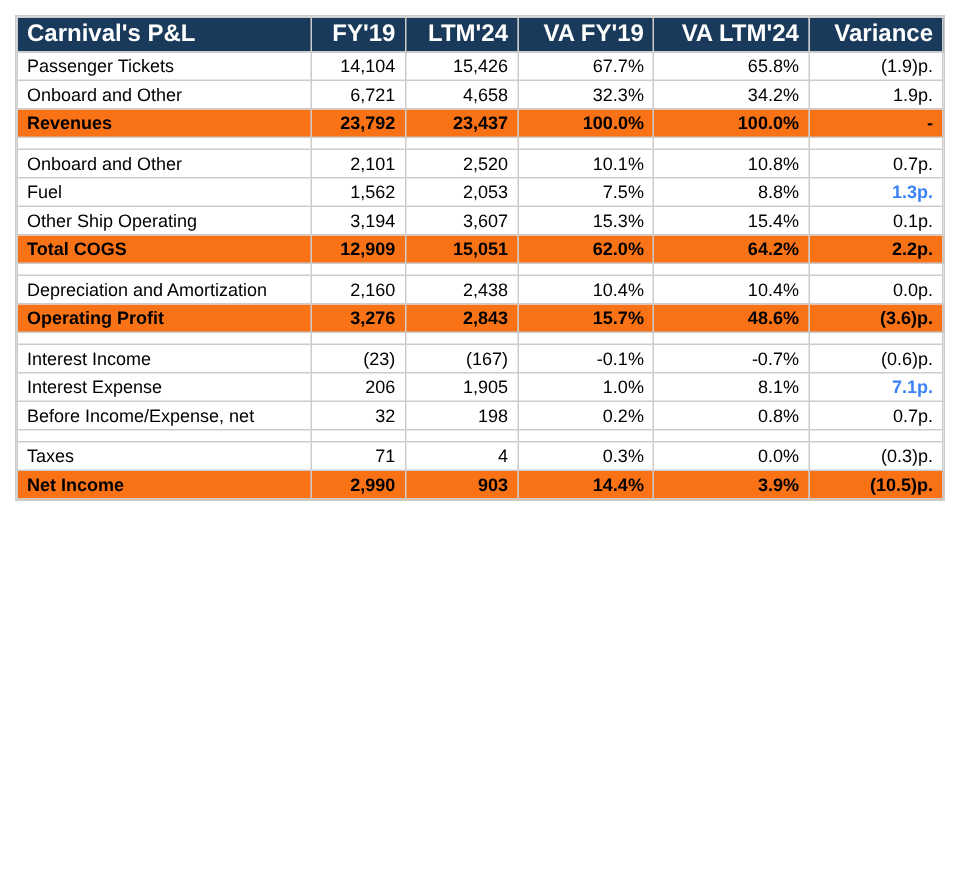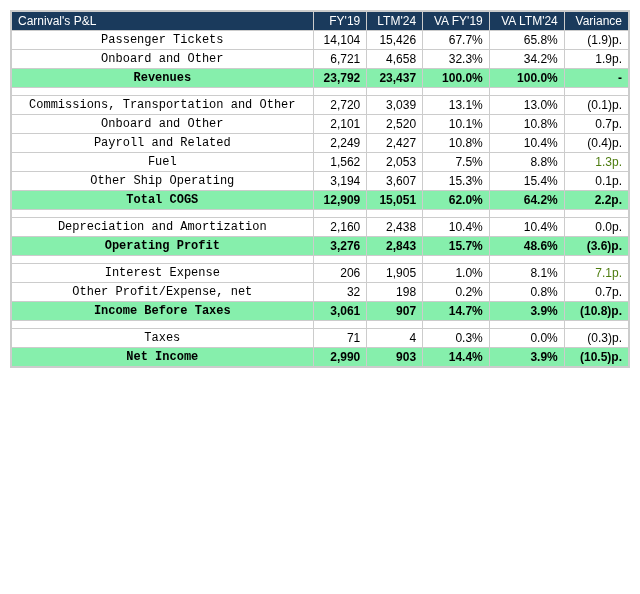--- a/index.html
+++ b/index.html
@@ -29,35 +29,34 @@
     th:first-child, td:first-child {
       text-align: left;
       white-space: normal;
       min-width: 150px;
     }
     thead tr {
       background-color: #1a3a5c;
       color: #fff;
     }
     thead th {
-      font-weight: normal;
-      font-size: 12px;
+      font-weight: bold;
+      font-size: 16px;
     }
     tr.data-row td {
       background-color: #fff;
     }
     tr.bold-row td {
       font-weight: bold;
-      background-color: #86efac;
-    }
-    .red { color: #4d7c0f; font-weight: normal; }
+      background-color: #f97316;
+    }
+    .red { color: #3b82f6; font-weight: bold; }
     .bold-text { font-weight: bold; }
     td.label-cell {
-      text-align: center;
-      font-family: Liberation Mono, monospace;
+      text-align: left;
     }
     tr.spacer td {
       padding: 1px 6px;
       border-left: 1px solid #ccc;
       border-right: 1px solid #ccc;
       border-top: none;
       border-bottom: none;
       background: #fff;
     }
   </style>
@@ -103,44 +102,28 @@
         </tr>
         <tr class="spacer">
           <td style="height: 4px; font-size: 4px;">&nbsp;</td>
           <td style="height: 4px; font-size: 4px;">&nbsp;</td>
           <td style="height: 4px; font-size: 4px;">&nbsp;</td>
           <td style="height: 4px; font-size: 4px;">&nbsp;</td>
           <td style="height: 4px; font-size: 4px;">&nbsp;</td>
           <td style="height: 4px; font-size: 4px;">&nbsp;</td>
         </tr>
         <tr class="data-row">
-          <td class="label-cell">Commissions, Transportation and Other</td>
-          <td>2,720</td>
-          <td>3,039</td>
-          <td>13.1%</td>
-          <td>13.0%</td>
-          <td>(0.1)p.</td>
-        </tr>
-        <tr class="data-row">
           <td class="label-cell">Onboard and Other</td>
           <td>2,101</td>
           <td>2,520</td>
           <td>10.1%</td>
           <td>10.8%</td>
           <td>0.7p.</td>
         </tr>
         <tr class="data-row">
-          <td class="label-cell">Payroll and Related</td>
-          <td>2,249</td>
-          <td>2,427</td>
-          <td>10.8%</td>
-          <td>10.4%</td>
-          <td>(0.4)p.</td>
-        </tr>
-        <tr class="data-row">
           <td class="label-cell">Fuel</td>
           <td>1,562</td>
           <td>2,053</td>
           <td>7.5%</td>
           <td>8.8%</td>
           <td class="red">1.3p.</td>
         </tr>
         <tr class="data-row">
           <td class="label-cell">Other Ship Operating</td>
           <td>3,194</td>
@@ -183,42 +166,42 @@
         </tr>
         <tr class="spacer">
           <td style="height: 4px; font-size: 4px;">&nbsp;</td>
           <td style="height: 4px; font-size: 4px;">&nbsp;</td>
           <td style="height: 4px; font-size: 4px;">&nbsp;</td>
           <td style="height: 4px; font-size: 4px;">&nbsp;</td>
           <td style="height: 4px; font-size: 4px;">&nbsp;</td>
           <td style="height: 4px; font-size: 4px;">&nbsp;</td>
         </tr>
         <tr class="data-row">
+          <td class="label-cell">Interest Income</td>
+          <td>(23)</td>
+          <td>(167)</td>
+          <td>-0.1%</td>
+          <td>-0.7%</td>
+          <td>(0.6)p.</td>
+        </tr>
+        <tr class="data-row">
           <td class="label-cell">Interest Expense</td>
           <td>206</td>
           <td>1,905</td>
           <td>1.0%</td>
           <td>8.1%</td>
           <td class="red">7.1p.</td>
         </tr>
         <tr class="data-row">
-          <td class="label-cell">Other Profit/Expense, net</td>
+          <td class="label-cell">Before Income/Expense, net</td>
           <td>32</td>
           <td>198</td>
           <td>0.2%</td>
           <td>0.8%</td>
           <td>0.7p.</td>
-        </tr>
-        <tr class="bold-row">
-          <td class="label-cell bold-text">Income Before Taxes</td>
-          <td>3,061</td>
-          <td>907</td>
-          <td>14.7%</td>
-          <td>3.9%</td>
-          <td>(10.8)p.</td>
         </tr>
         <tr class="spacer">
           <td style="height: 4px; font-size: 4px;">&nbsp;</td>
           <td style="height: 4px; font-size: 4px;">&nbsp;</td>
           <td style="height: 4px; font-size: 4px;">&nbsp;</td>
           <td style="height: 4px; font-size: 4px;">&nbsp;</td>
           <td style="height: 4px; font-size: 4px;">&nbsp;</td>
           <td style="height: 4px; font-size: 4px;">&nbsp;</td>
         </tr>
         <tr class="data-row">

